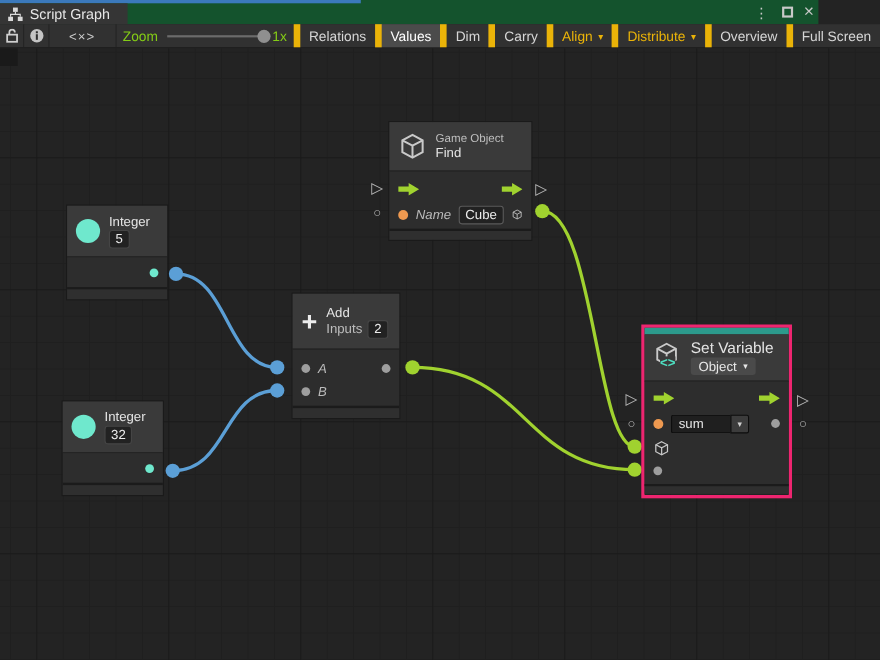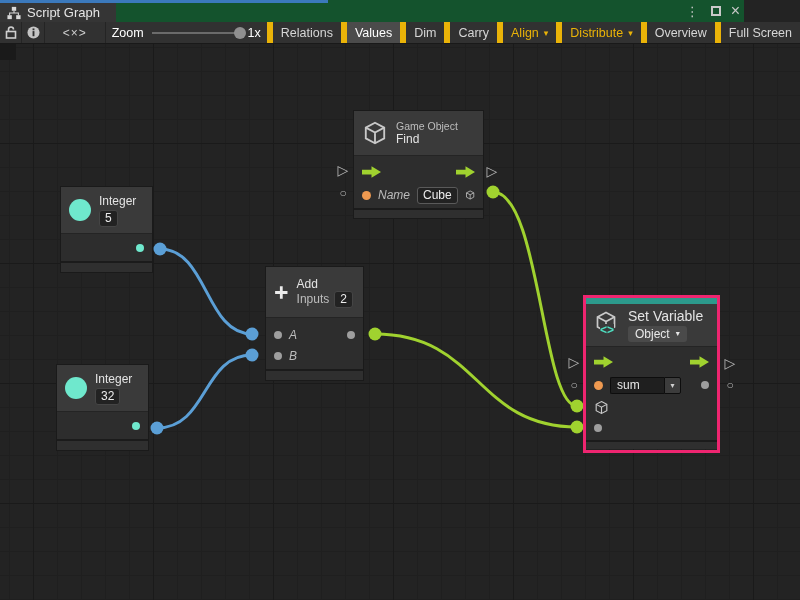--- a/index.html
+++ b/index.html
@@ -17,21 +17,21 @@
   .closex { font-size:16px; line-height:1; }
 
   
   .toolbar { position:absolute; left:0; top:22px; width:800px; height:22px; background:#313131;
     display:flex; align-items:stretch; color:#d6d6d6; font-size:12.5px; border-bottom:1px solid #191919; }
   .tb-btn { display:flex; align-items:center; justify-content:center; padding:0 8px; white-space:nowrap; }
   .tb-sep { width:1px; background:#242424; }
   .tb-icon-btn { width:25px; display:flex; align-items:center; justify-content:center; }
   .code-seg { width:70px; display:flex; align-items:center; justify-content:center; color:#cfcfcf; letter-spacing:1px; font-size:12px; }
   .graphname { display:flex; align-items:center; gap:6px; padding:0 10px; color:#dedede; }
-  .zoom-wrap { display:flex; align-items:center; gap:8px; padding:0 6px; color:#ffffff; }
+  .zoom-wrap { display:flex; align-items:center; gap:8px; padding:0 6px; color:#84cc16; }
   .zoom-track { position:relative; width:88px; height:2px; background:#6b6b6b; }
   .zoom-handle { position:absolute; right:-6px; top:-5px; width:12px; height:12px; border-radius:50%; background:#8f8f8f; }
   .right-group { margin-left:auto; display:flex; align-items:stretch; }
   .right-group .tb-btn { border-left:6px solid #eab308; }
   .tb-btn.active { background:#4b4b4b; color:#fff; }
   .tb-btn.disabled { color:#eab308; }
   .caret { font-size:9px; margin-left:5px; }
 
   
   .canvas { position:absolute; left:0; top:44px; width:800px; height:556px; background-color:#232323;

